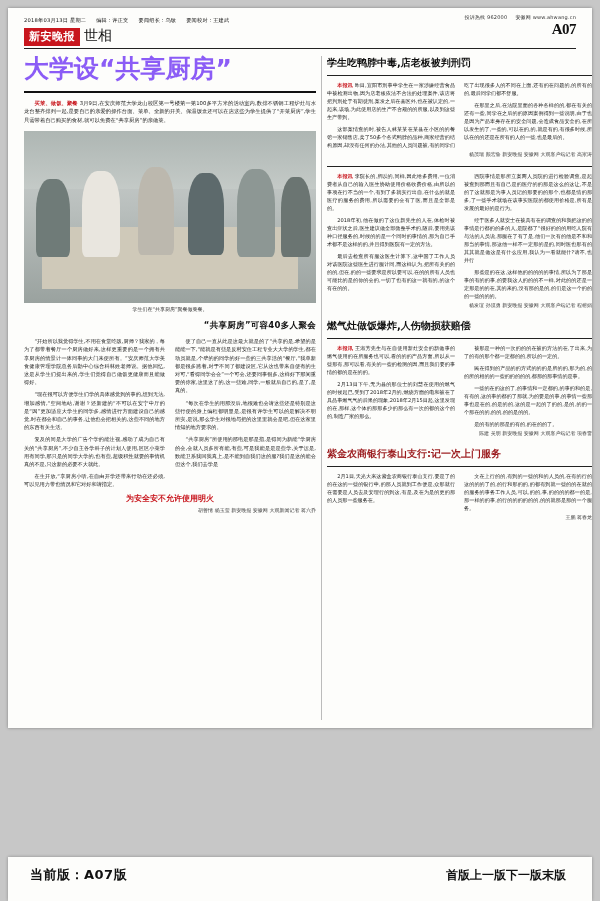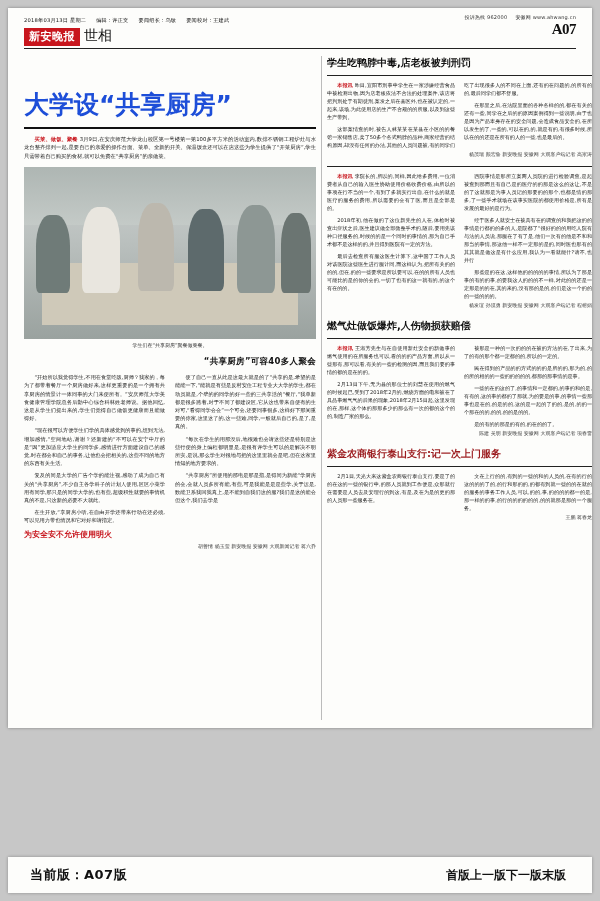--- a/index.html
+++ b/index.html
@@ -45,23 +45,22 @@
   .logo-sub{font-size:14px;color:#111;font-weight:normal;padding-bottom:1px;}
   
   .content{position:absolute;left:16px;top:46px;right:16px;bottom:8px;}
   .col-left{position:absolute;left:0;top:0;width:292px;}
   .col-right{position:absolute;left:303px;top:0;width:265px;}
   .vrule{position:absolute;left:297px;top:2px;bottom:0;width:1px;background:#bbb;}
 
   
   .headline{
     font-family:"DejaVu Sans","Liberation Sans",sans-serif;
-    font-weight:bold;color:#1d4ed8;font-size:25px;line-height:30px;
+    font-weight:bold;color:#8b5cf6;font-size:25px;line-height:30px;
     letter-spacing:0px;
-    margin-top:36px;
   }
   .headline div{white-space:nowrap;}
   .hrule{height:2px;background:#111;margin:7px 0 6px 0;}
 
   .lede{
     font-size:5.3px;line-height:8.4px;color:#222;text-align:justify;
     text-indent:2em;
   }
   .lede .tag{color:#c8161d;font-weight:bold;}
 
@@ -77,21 +76,21 @@
     margin-top:8px;font-size:8.5px;font-weight:bold;color:#111;text-align:right;
     letter-spacing:.3px;
   }
   .twocol{
     margin-top:5px;
     column-count:2;column-gap:10px;column-rule:0;
     font-size:5.2px;line-height:8.2px;color:#222;text-align:justify;
   }
   .twocol p{margin:0 0 4px 0;text-indent:2em;}
   .sub-h2{
-    margin-top:4px;font-size:8px;font-weight:bold;color:#c8161d;text-align:left;
+    margin-top:4px;font-size:8px;font-weight:bold;color:#c8161d;text-align:center;
   }
   .byline{font-size:5px;color:#444;text-align:right;margin-top:3px;}
 
   
   .art{margin-bottom:9px;}
   .art-h{
     font-size:10px;font-weight:bold;color:#111;line-height:17px;
     letter-spacing:0px;
     font-family:"DejaVu Sans","Liberation Sans",sans-serif;
   }
@@ -100,21 +99,21 @@
   .art-body{
     column-count:2;column-gap:9px;
     font-size:5.1px;line-height:8px;color:#222;text-align:justify;
   }
   .art-body p{margin:0 0 4px 0;text-indent:2em;}
   .art-body .tag{color:#c8161d;font-weight:bold;}
   .art-byline{font-size:5px;color:#444;text-align:right;margin-top:2px;}
 
   
   .toolbar{
-    position:absolute;left:8px;top:857px;width:584px;height:36px;
+    position:absolute;left:8px;top:857px;width:584px;height:44px;
     background:#fdfdfb;box-shadow:0 0 3px rgba(0,0,0,.3);
   }
   .cur-ver{
     position:absolute;left:22px;top:9px;
     font-size:13px;font-weight:bold;color:#111;letter-spacing:.5px;
   }
   .nav{
     position:absolute;right:26px;top:10px;display:flex;
     font-size:12px;font-weight:bold;color:#111;
   }

